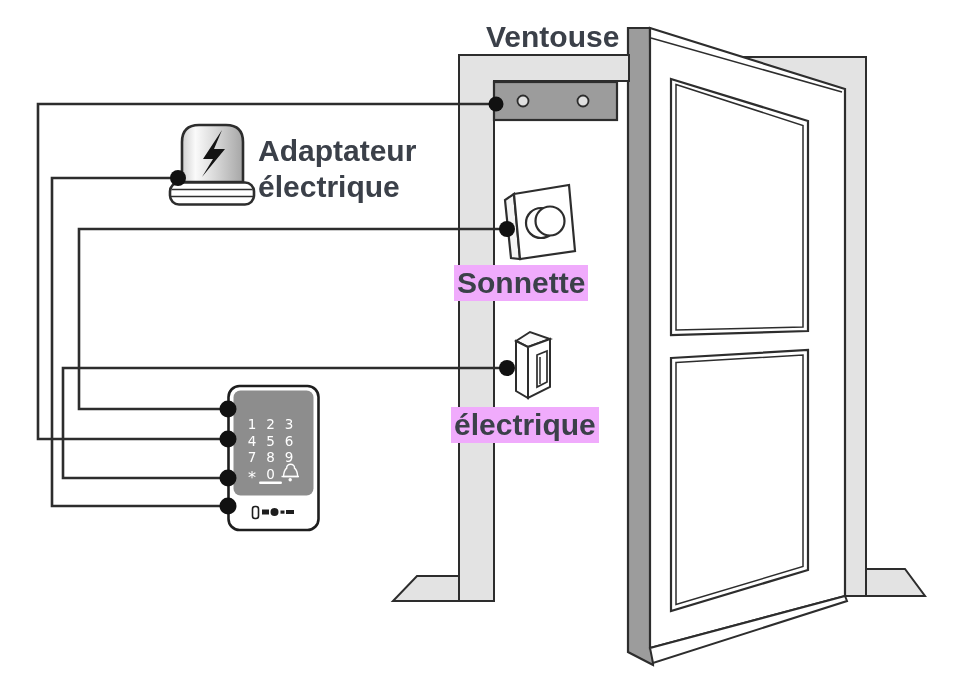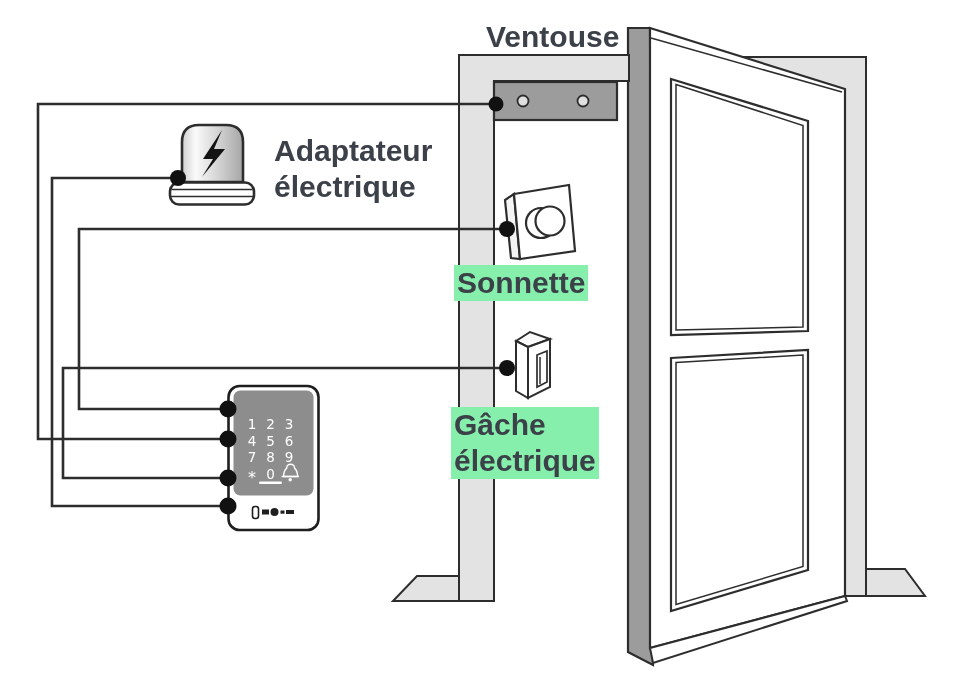--- a/index.html
+++ b/index.html
@@ -1,21 +1,21 @@
 <!DOCTYPE html>
 <html><head>
 <meta charset="utf-8">
 <style>
   html,body{margin:0;padding:0;background:#fff;}
   .stage{position:relative;width:959px;height:684px;background:#fff;overflow:hidden;
          font-family:"Liberation Sans",sans-serif;}
   .label{position:absolute;color:#3b4049;font-size:30px;line-height:36px;
          font-weight:600;letter-spacing:0px;white-space:nowrap;}
   .label.center{text-align:right;white-space:normal;}
-  .label.on-frame{background:#86efac;padding:0 3px;}
+  .label.on-frame{background:#f0abfc;padding:0 3px;}
   svg{position:absolute;left:0;top:0;}
   svg text.kp{font-family:"DejaVu Sans",sans-serif;font-size:13.5px;fill:#ffffff;text-anchor:middle;}
 </style>
 </head>
 <body>
 
 <div class="stage">
 
 <svg width="959" height="684" viewBox="0 0 959 684">
   <defs>
@@ -123,26 +123,25 @@
     <circle cx="507" cy="368" r="8"></circle>
     <circle cx="228" cy="409" r="8.5"></circle>
     <circle cx="228" cy="439" r="8.5"></circle>
     <circle cx="228" cy="478" r="8.5"></circle>
     <circle cx="228" cy="506" r="8.5"></circle>
   </g>
 </svg>
 
   <div class="label center" style="left:486px;top:19px;width:132px;">Ventouse</div>
 
-  <div class="label" style="left:274px;top:133px;">
+  <div class="label" style="left:258px;top:133px;">
     <div>Adaptateur</div>
     <div>électrique</div>
   </div>
 
   <div class="label on-frame" style="left:454px;top:265px;">Sonnette</div>
 
   <div class="label on-frame" style="left:451px;top:407px;">
-    <div>Gâche</div>
     <div>électrique</div>
   </div>
 
 
 </div>
 
 </body></html>

